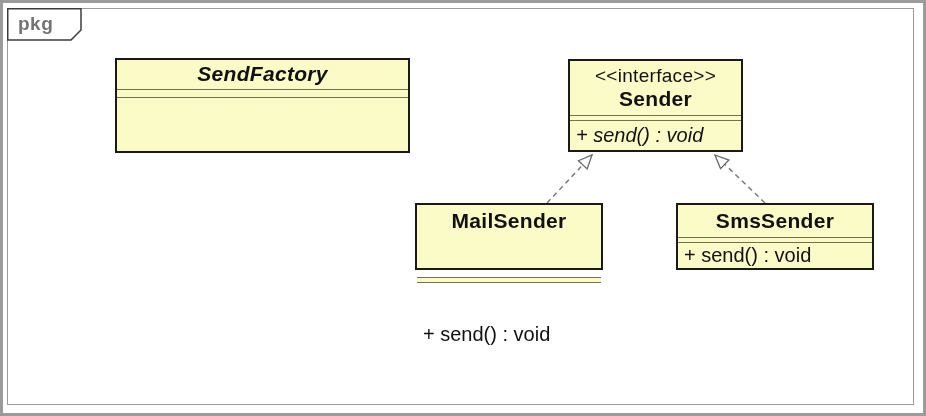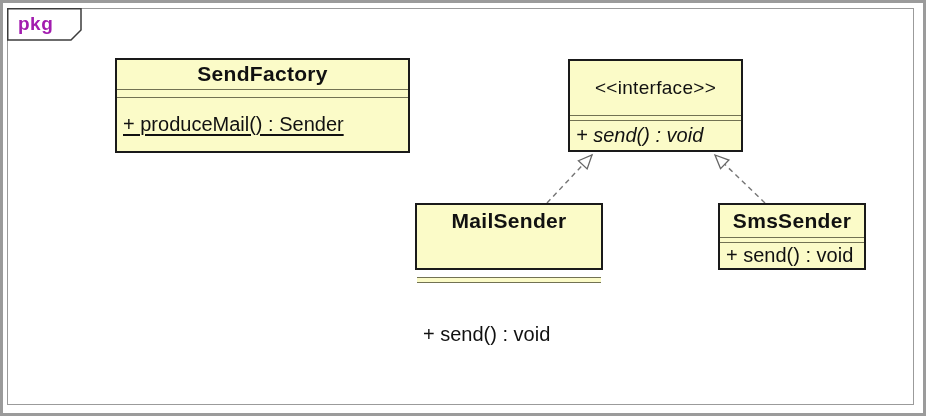--- a/index.html
+++ b/index.html
@@ -41,21 +41,21 @@
     height: 416px;
   }
 
   .pkg-label {
     position: absolute;
     left: 18px;
     top: 13px;
     font-size: 19px;
     font-weight: bold;
     letter-spacing: 0.5px;
-    color: #a21caf;
+    color: #737373;
   }
 
   
   .uml-class {
     position: absolute;
     background: #fbfbc8;
     border: 2px solid #1a1a1a;
     display: flex;
     flex-direction: column;
   }
@@ -97,33 +97,33 @@
     white-space: nowrap;
   }
   .method.static {
     text-decoration: underline;
     text-underline-offset: 3px;
     text-decoration-thickness: 1.5px;
   }
   .method.abstract { font-style: italic; }
 
   
-  #cls-sendfactory { left: 115px; top: 58px;  width: 295px; height: 95px; }
+  #cls-sendfactory { left: 115px; top: 58px;  width: 295px; height: 95px; font-style: italic; }
   #cls-sendfactory .c-title { height: 29px; }
   #cls-sendfactory .c-attrs { height: 9px; }
 
   #cls-sender      { left: 568px; top: 59px;  width: 175px; height: 93px; }
   #cls-sender .c-title { height: 54px; }
   #cls-sender .c-attrs { height: 6px; }
 
   #cls-mailsender  { left: 415px; top: 203px; width: 188px; height: 67px; gap: 40px; }
   #cls-mailsender .c-title { height: 32px; }
   #cls-mailsender .c-attrs { height: 6px; }
 
-  #cls-smssender   { left: 718px; top: 203px; width: 148px; height: 67px; }
+  #cls-smssender   { left: 676px; top: 203px; width: 198px; height: 67px; }
   #cls-smssender .c-title { height: 32px; }
   #cls-smssender .c-attrs { height: 6px; }
 </style>
 </head>
 <body>
 
 <div class="stage">
 
   <div class="pkg-frame"></div>
 
@@ -142,27 +142,27 @@
   </svg>
 
   <span class="pkg-label">pkg</span>
 
   <div class="uml-class" id="cls-sendfactory">
     <div class="c-title">
       <span class="c-name">SendFactory</span>
     </div>
     <div class="c-attrs"></div>
     <div class="c-methods">
-      <div class="method static">+ produceMail() : Sender</div>
     </div>
   </div>
 
   <div class="uml-class" id="cls-sender">
     <div class="c-title">
       <span class="c-stereotype">&lt;&lt;interface&gt;&gt;</span>
+      <span class="c-name">Sender</span>
     </div>
     <div class="c-attrs"></div>
     <div class="c-methods">
       <div class="method abstract">+ send() : void</div>
     </div>
   </div>
 
   <div class="uml-class" id="cls-mailsender">
     <div class="c-title">
       <span class="c-name">MailSender</span>

